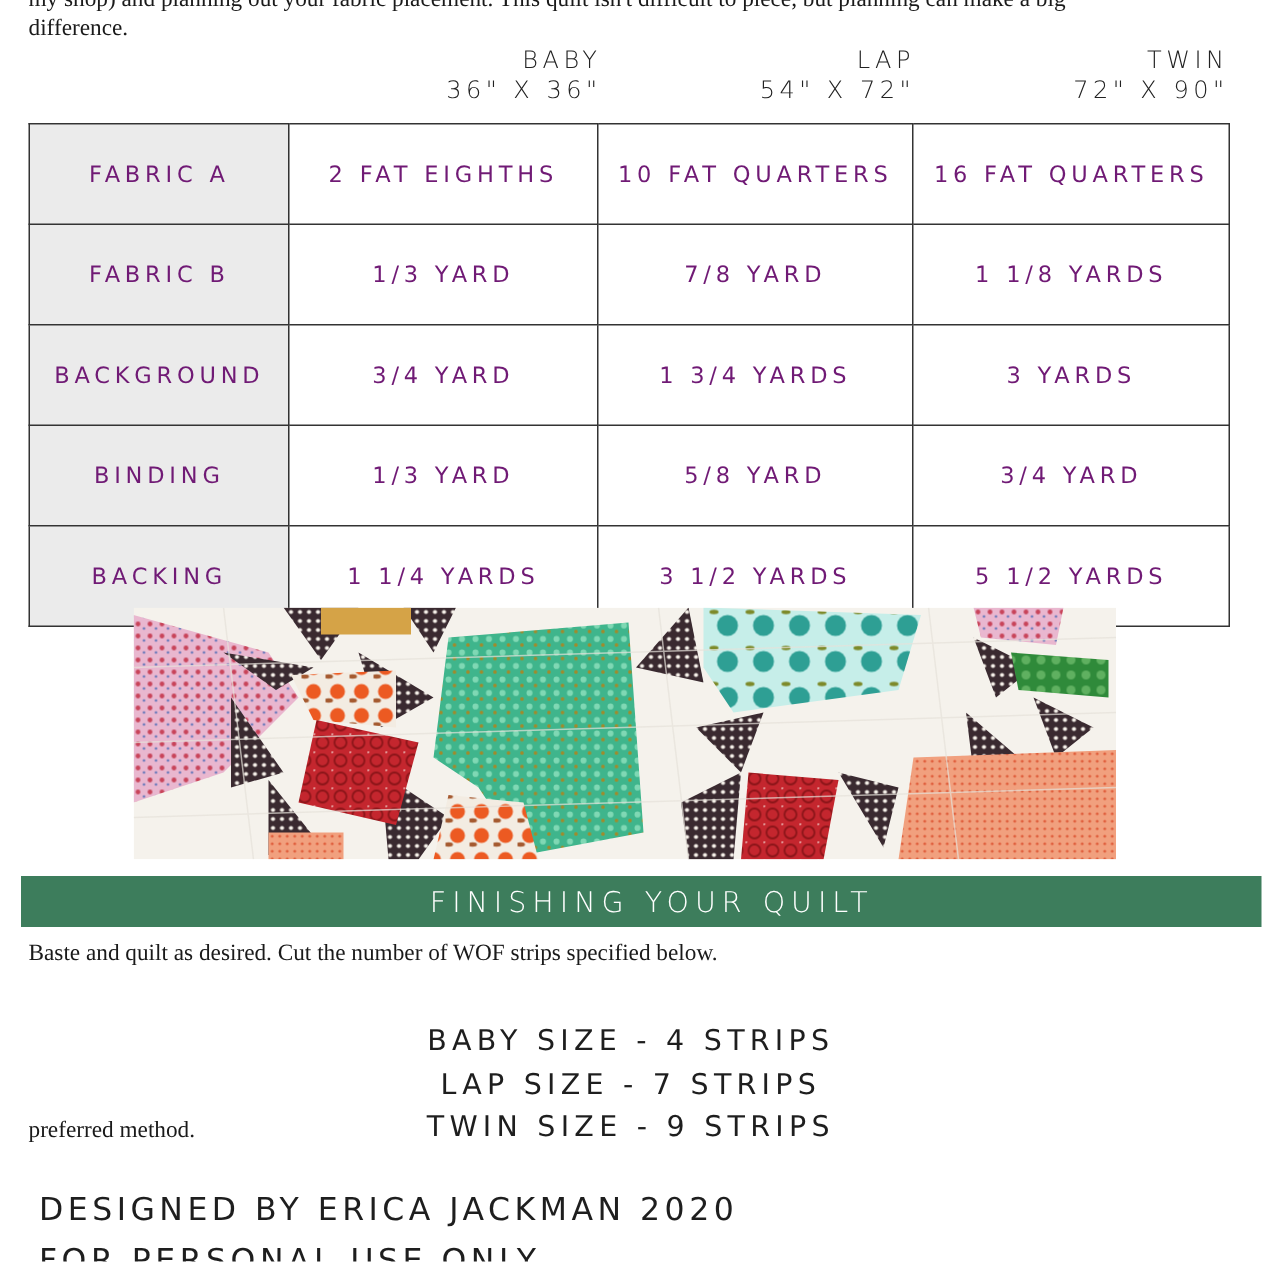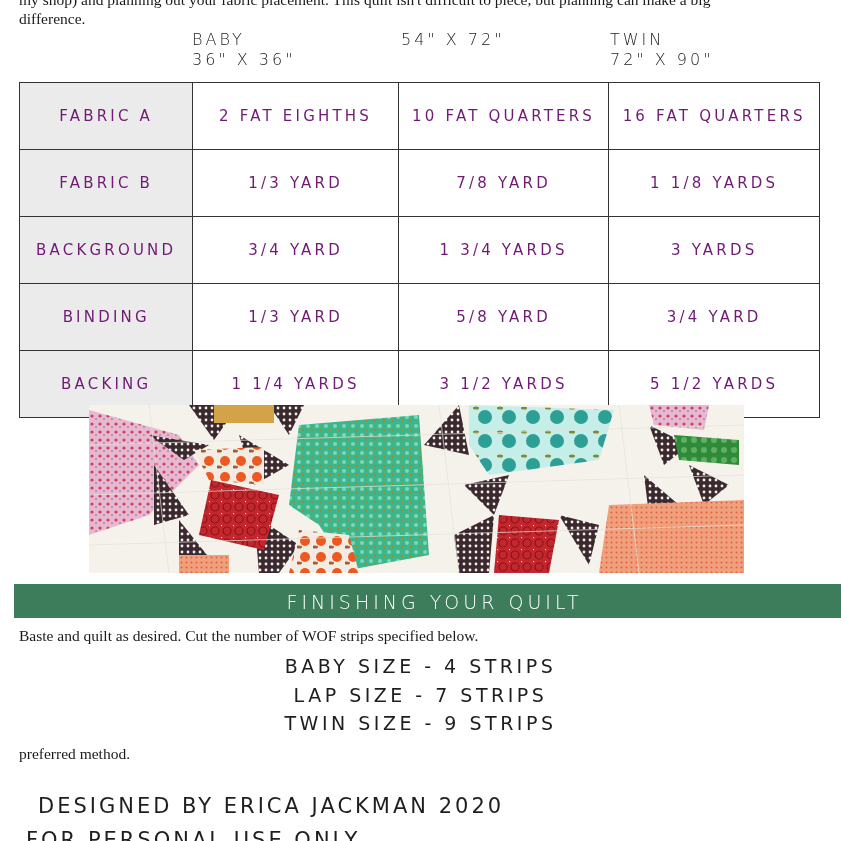--- a/index.html
+++ b/index.html
@@ -1,45 +1,46 @@
 <!DOCTYPE html>
 <html><head>
 <meta charset="utf-8">
 <style>
   html, body { margin:0; padding:0; background:#ffffff; }
   body { width:841px; height:841px; overflow:hidden; position:relative; font-family:"Liberation Serif", serif; color:#1a1a1a; }
   .intro { position:absolute; left:19px; top:-10px; width:800px; font-size:15.5px; line-height:19px; }
   .sizes { position:absolute; top:30px; left:192px; width:628px; display:flex; }
-  .size-col { width:209px; text-align:left; font-family:"DejaVu Sans", sans-serif; font-weight:200; letter-spacing:3px; font-size:16px; line-height:20px; color:#222; }
+  .size-col { width:209px; text-align:right; font-family:"DejaVu Sans", sans-serif; font-weight:200; letter-spacing:3px; font-size:16px; line-height:20px; color:#222; }
   table.req { position:absolute; left:19px; top:82px; border-collapse:collapse; width:801px; }
   table.req td { border:1.5px solid #333; height:60px; text-align:center; font-family:"DejaVu Sans", sans-serif; font-size:15px; letter-spacing:3.2px; color:#701a75; padding:3px; white-space:nowrap; }
   table.req td.rh { background:#ebebeb; width:172px; }
   table.req td.c { width:208px; }
   .photo { position:absolute; left:89px; top:405px; width:655px; height:168px; overflow:hidden; }
   .banner { position:absolute; left:0; top:584px; width:841px; height:34px; background:#3d7d5c; color:#ffffff; text-align:center; font-family:"DejaVu Sans", sans-serif; font-size:19px; letter-spacing:4px; line-height:36px; font-weight:200;margin-left:14px; }
   .p1 { position:absolute; left:19px; top:626px; font-size:15.5px; line-height:19px; }
-  .strips { position:absolute; top:652px; left:0; width:841px; text-align:center; font-family:"DejaVu Sans", sans-serif; font-size:19px; letter-spacing:3.5px; line-height:28.5px; color:#1e1e1e; }
+  .strips { position:absolute; top:680px; left:0; width:841px; text-align:center; font-family:"DejaVu Sans", sans-serif; font-size:19px; letter-spacing:3.5px; line-height:28.5px; color:#1e1e1e; }
   .p2 { position:absolute; left:19px; top:744px; width:800px; font-size:15.5px; line-height:19px; }
-  .credit { position:absolute; left:26px; top:792px; font-family:"DejaVu Sans", sans-serif; font-size:21px; letter-spacing:3px; line-height:28px; color:#1e1e1e;margin-left:12px; }
+  .credit { position:absolute; left:26px; top:792px; font-family:"DejaVu Sans", sans-serif; font-size:21px; letter-spacing:3px; line-height:28px; color:#1e1e1e; }
   .personal { position:absolute; left:26px; top:826px; font-family:"DejaVu Sans", sans-serif; font-size:21px; letter-spacing:3px; line-height:28px; color:#1e1e1e; }
 </style>
 </head>
 <body>
 
 <div class="intro">
   <div>my shop) and planning out your fabric placement. This quilt isn't difficult to piece, but planning can make a big</div>
   <div>difference.</div>
 </div>
 
 <div class="sizes">
   <div class="size-col">
     <div>BABY</div>
     <div>36" X 36"</div>
   </div>
   <div class="size-col">
+    <div>LAP</div>
     <div>54" X 72"</div>
   </div>
   <div class="size-col">
     <div>TWIN</div>
     <div>72" X 90"</div>
   </div>
 </div>
 
 <table class="req">
   <tbody>

